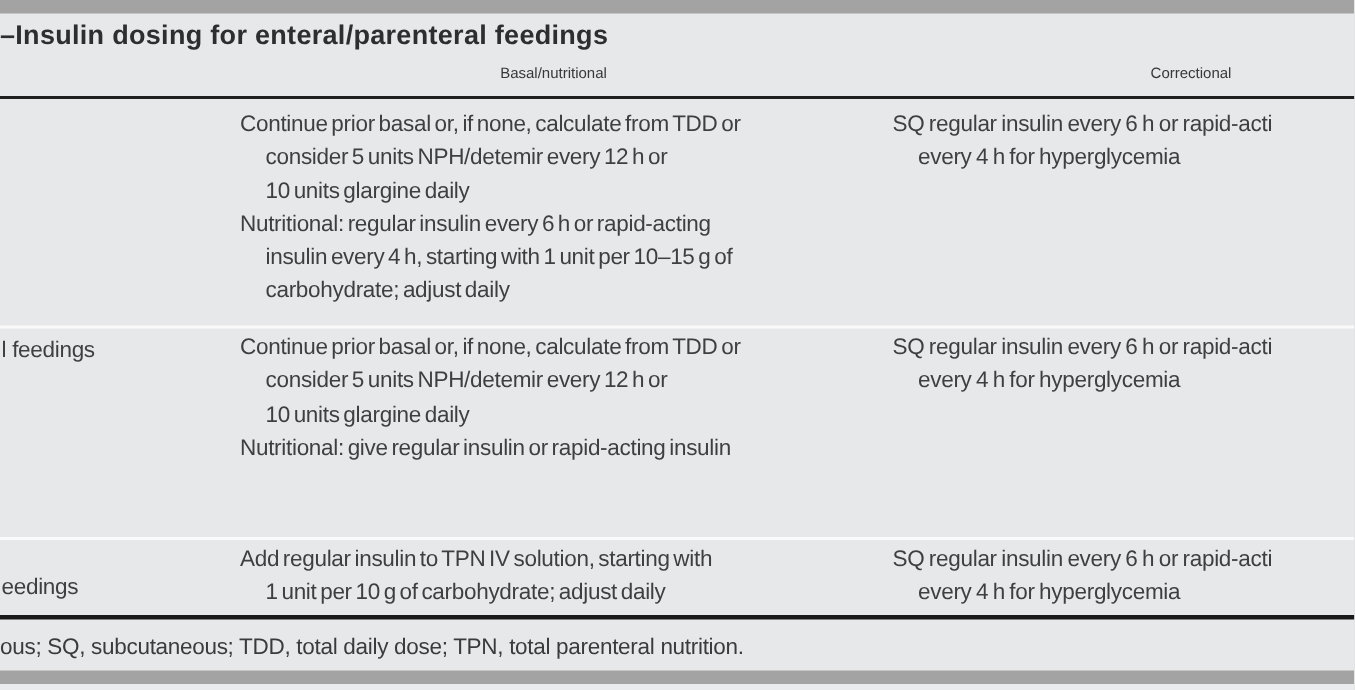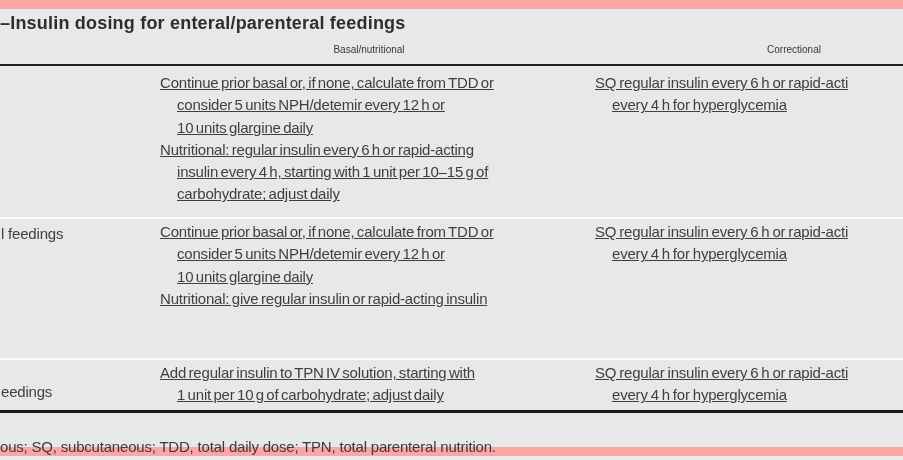--- a/index.html
+++ b/index.html
@@ -5,21 +5,21 @@
   html, body {
     margin: 0;
     padding: 0;
     background: #ffffff;
     font-family: "Liberation Sans", sans-serif;
   }
   .sheet {
     position: relative;
     width: 903px;
     height: 460px;
-    background: #fca5a5;
+    background: #a3a3a3;
     overflow: hidden;
   }
   .gray-band {
     position: absolute;
     left: 0; top: 9px;
     width: 903px; height: 438px;
     background: #e7e8e9;
   }
   .bottom-strip {
     position: absolute;
@@ -73,31 +73,30 @@
   }
   .row-label { left: 1px; width: 155px; white-space: nowrap; }
   .basal-cell { left: 160px; width: 424px; word-spacing: -1.5px; }
   .correctional-cell { left: 595px; width: 430px; word-spacing: -1px; }
   .row1 { top: 72px; }
   .row1-label { top: 74px; }
   .row2 { top: 221px; }
   .row2-label { top: 223px; }
   .row3 { top: 362px; }
   .row3-label { top: 364px; margin-top: 17px; }
-  .line { white-space: nowrap; text-decoration: underline; }
+  .line { white-space: nowrap; }
   .line.indent { padding-left: 17px; }
   .footnote {
     position: absolute;
     left: 0; top: 423px;
     width: 849px;
     font-size: 15px;
     color: #3a3b3d;
     letter-spacing: -0.2px;
     white-space: nowrap;
-    margin-top: 15px;
   }
 </style>
 </head>
 <body>
 
 <div class="sheet">
   <div class="gray-band"></div>
   <div class="bottom-strip"></div>
 
   <div class="table-title">–Insulin dosing for enteral/parenteral feedings</div>

